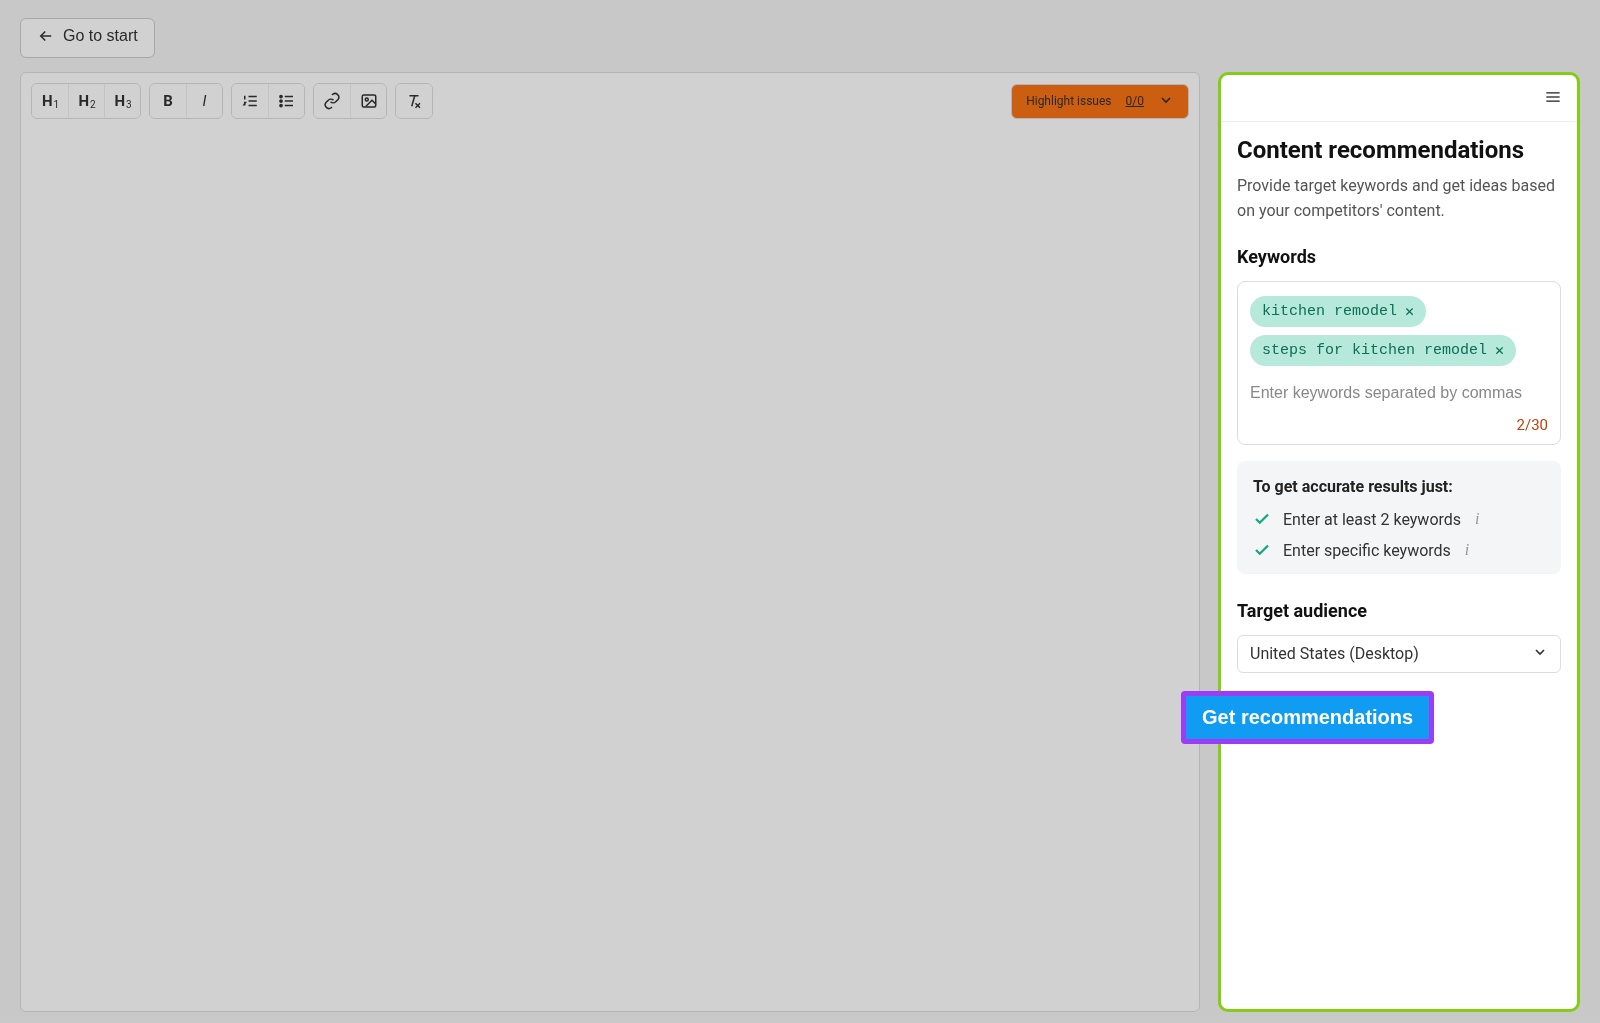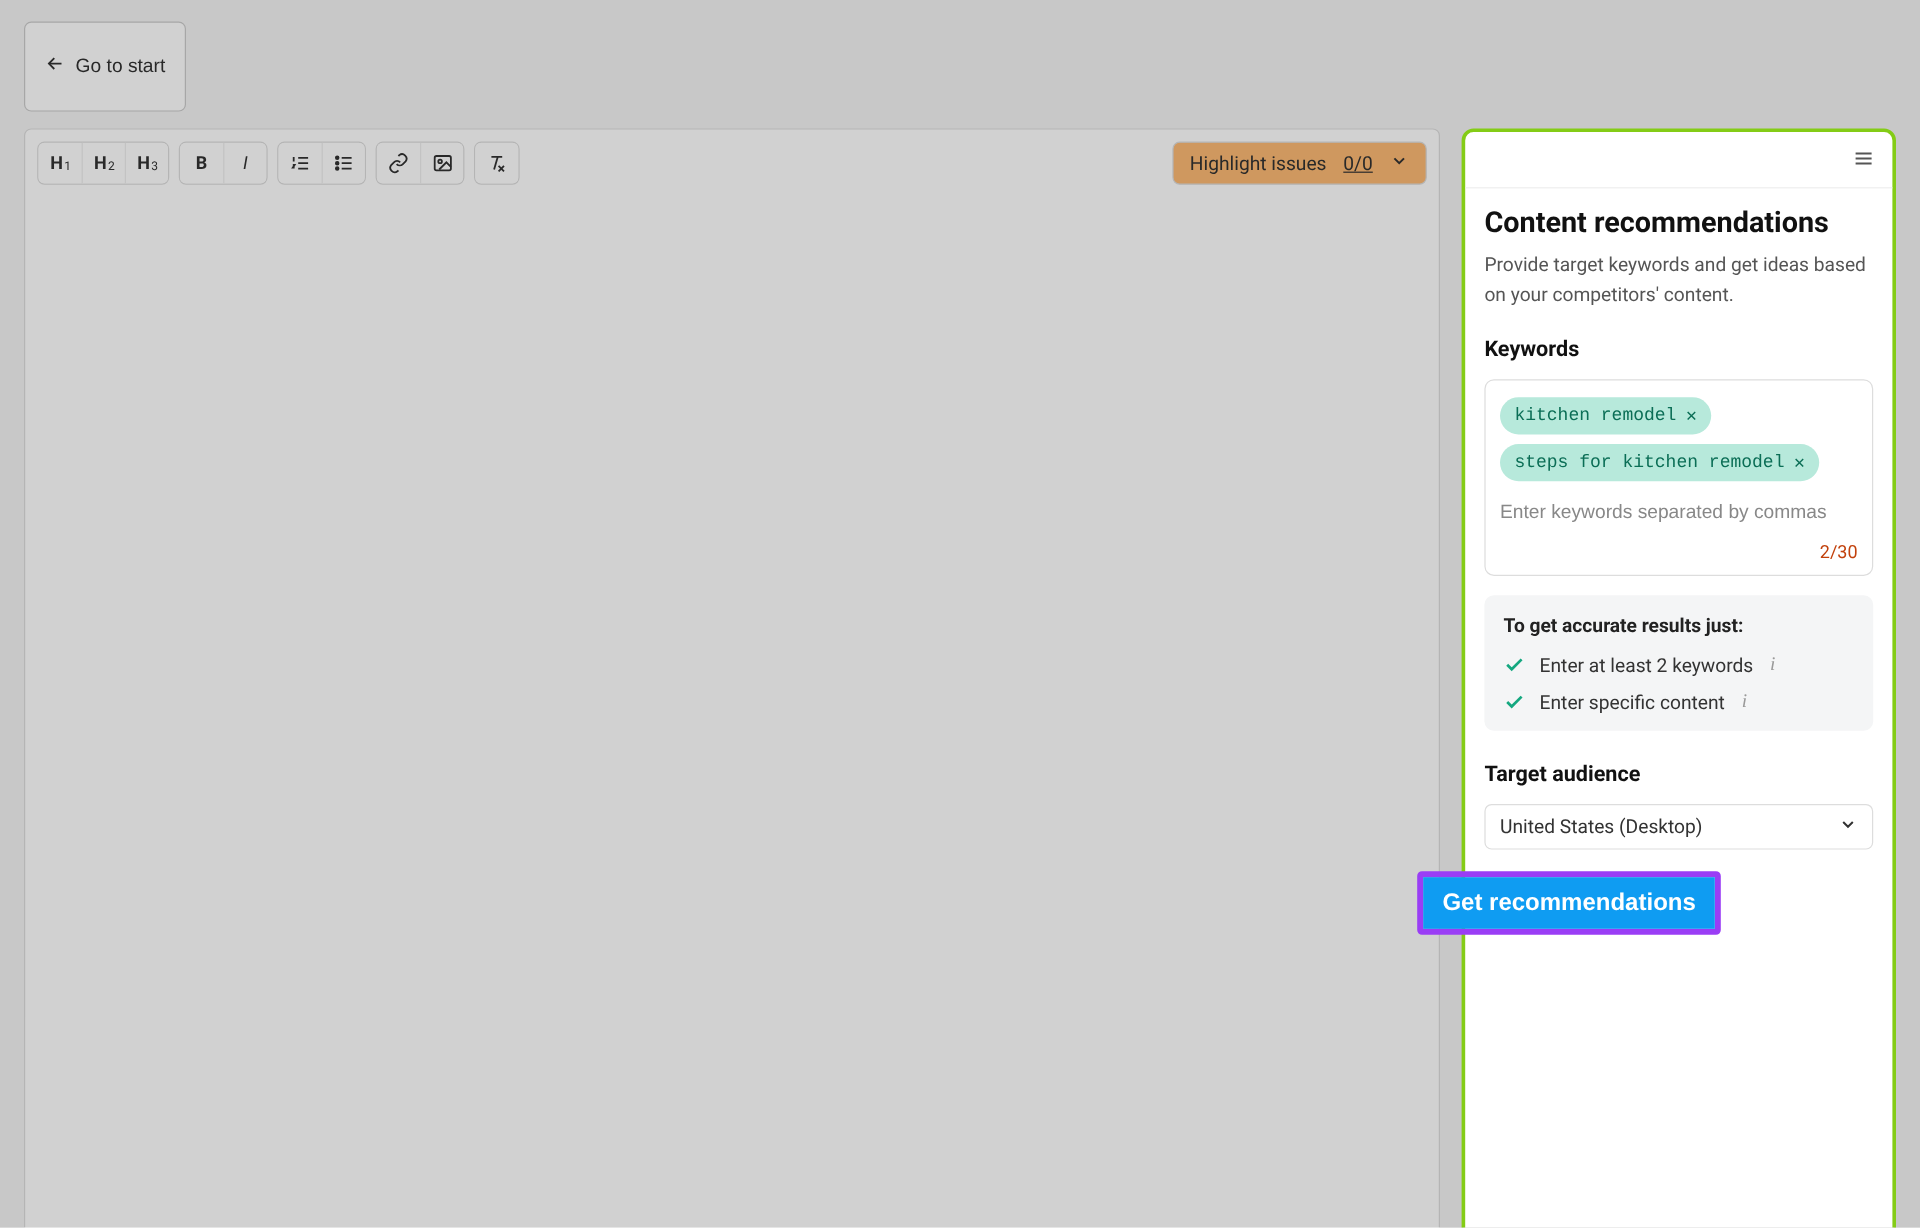--- a/index.html
+++ b/index.html
@@ -17,26 +17,25 @@
   background: rgba(0,0,0,0.18);
   z-index: 5;
   pointer-events: none;
 }
 .page {
   padding: 18px 20px;
   position: relative;
 }
 .go-to-start {
   display: inline-flex;
-  align-items: center;
   gap: 8px;
   background: #fff;
   border: 1px solid #ccc;
   border-radius: 6px;
-  padding: 25px 16px;
+  padding: 8px 16px;
   font-size: 16px;
   color: #333;
   cursor: pointer;
 }
 .go-to-start svg { width: 18px; height: 18px; }
 .editor-wrap {
   margin-top: 14px;
   display: flex;
   gap: 18px;
   align-items: flex-start;
@@ -78,23 +77,23 @@
 .tb-btn .h-sub { font-size: 10px; position: relative; top: 3px; left: 1px; }
 .tb-btn svg { width: 18px; height: 18px; }
 .highlight-issues {
   margin-left: auto;
   display: flex;
   align-items: center;
   gap: 14px;
   border: 1px solid #ddd;
   border-radius: 6px;
   padding: 7px 14px;
-  font-size: 16px;
-  color: #333;
-  background: #fdba74;
+  font-size: 12px;
+  color: #333;
+  background: #f97316;
   cursor: pointer;
 }
 .highlight-issues .count { color: #333; text-decoration: underline; }
 .highlight-issues svg { width: 16px; height: 16px; }
 
 .sidebar {
   width: 362px;
   background: #fff;
   border: 3px solid #84cc16;
   border-radius: 10px;
@@ -373,21 +372,21 @@
             </span>
             <span>Enter at least 2 keywords</span>
             <span class="info">i</span>
           </div>
           <div class="tip-row">
             <span class="check">
               <svg viewBox="0 0 24 24" fill="none" stroke="currentColor" stroke-width="3">
                   <polyline points="4 12 9 17 20 6"></polyline>
                 </svg>
             </span>
-            <span>Enter specific content</span>
+            <span>Enter specific keywords</span>
             <span class="info">i</span>
           </div>
         </div>
 
         <div class="sb-section-title">Target audience</div>
         <div class="audience-select">
           <span>United States (Desktop)</span>
           <span>
             <svg viewBox="0 0 24 24" fill="none" stroke="#333" stroke-width="2.5">
                 <polyline points="6 9 12 15 18 9"></polyline>

